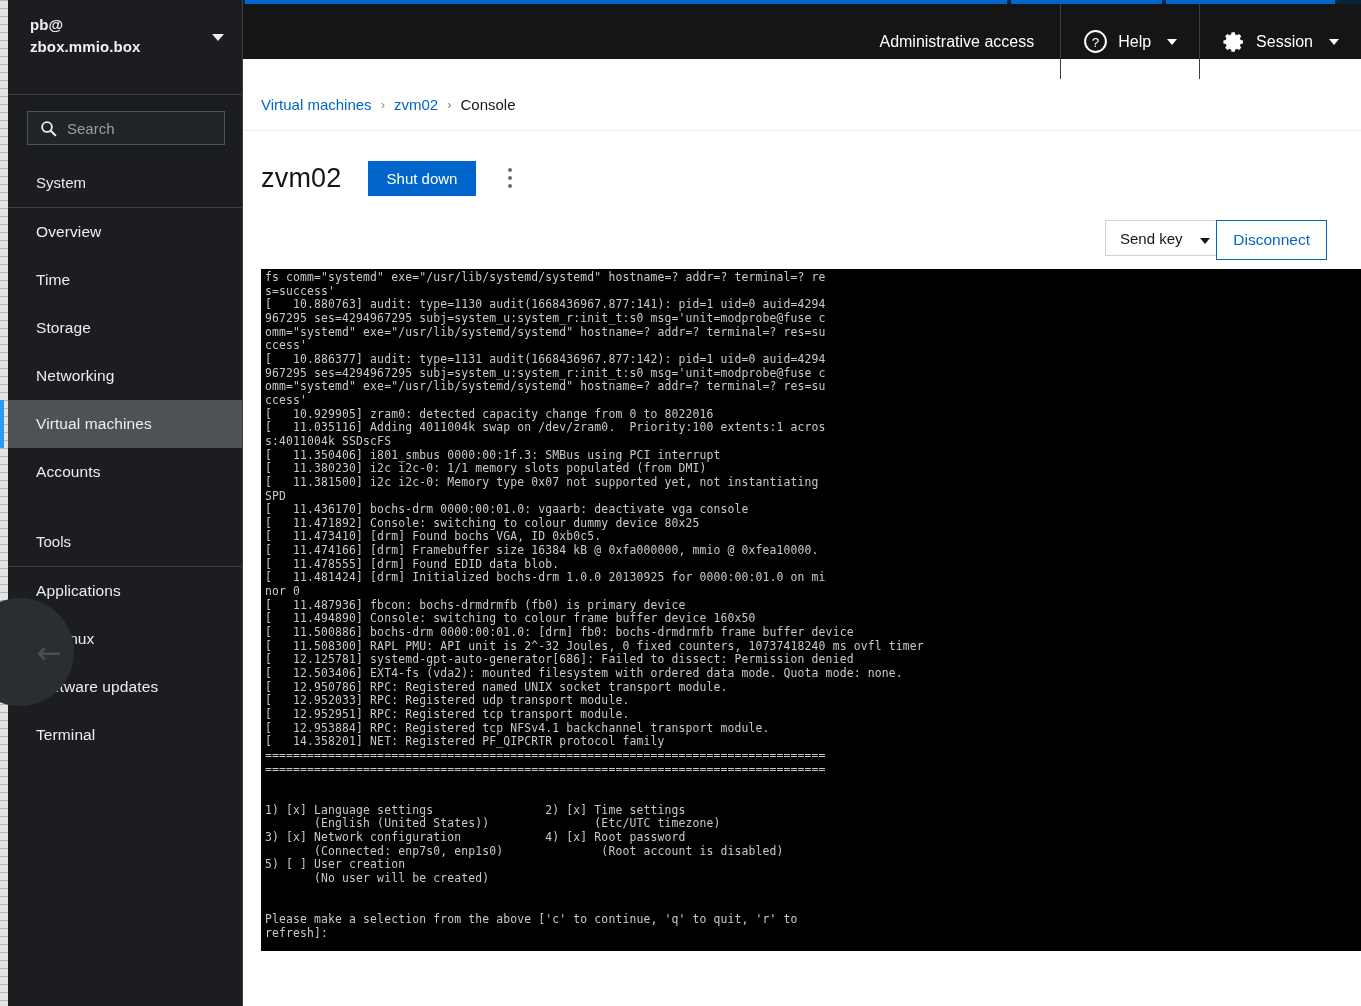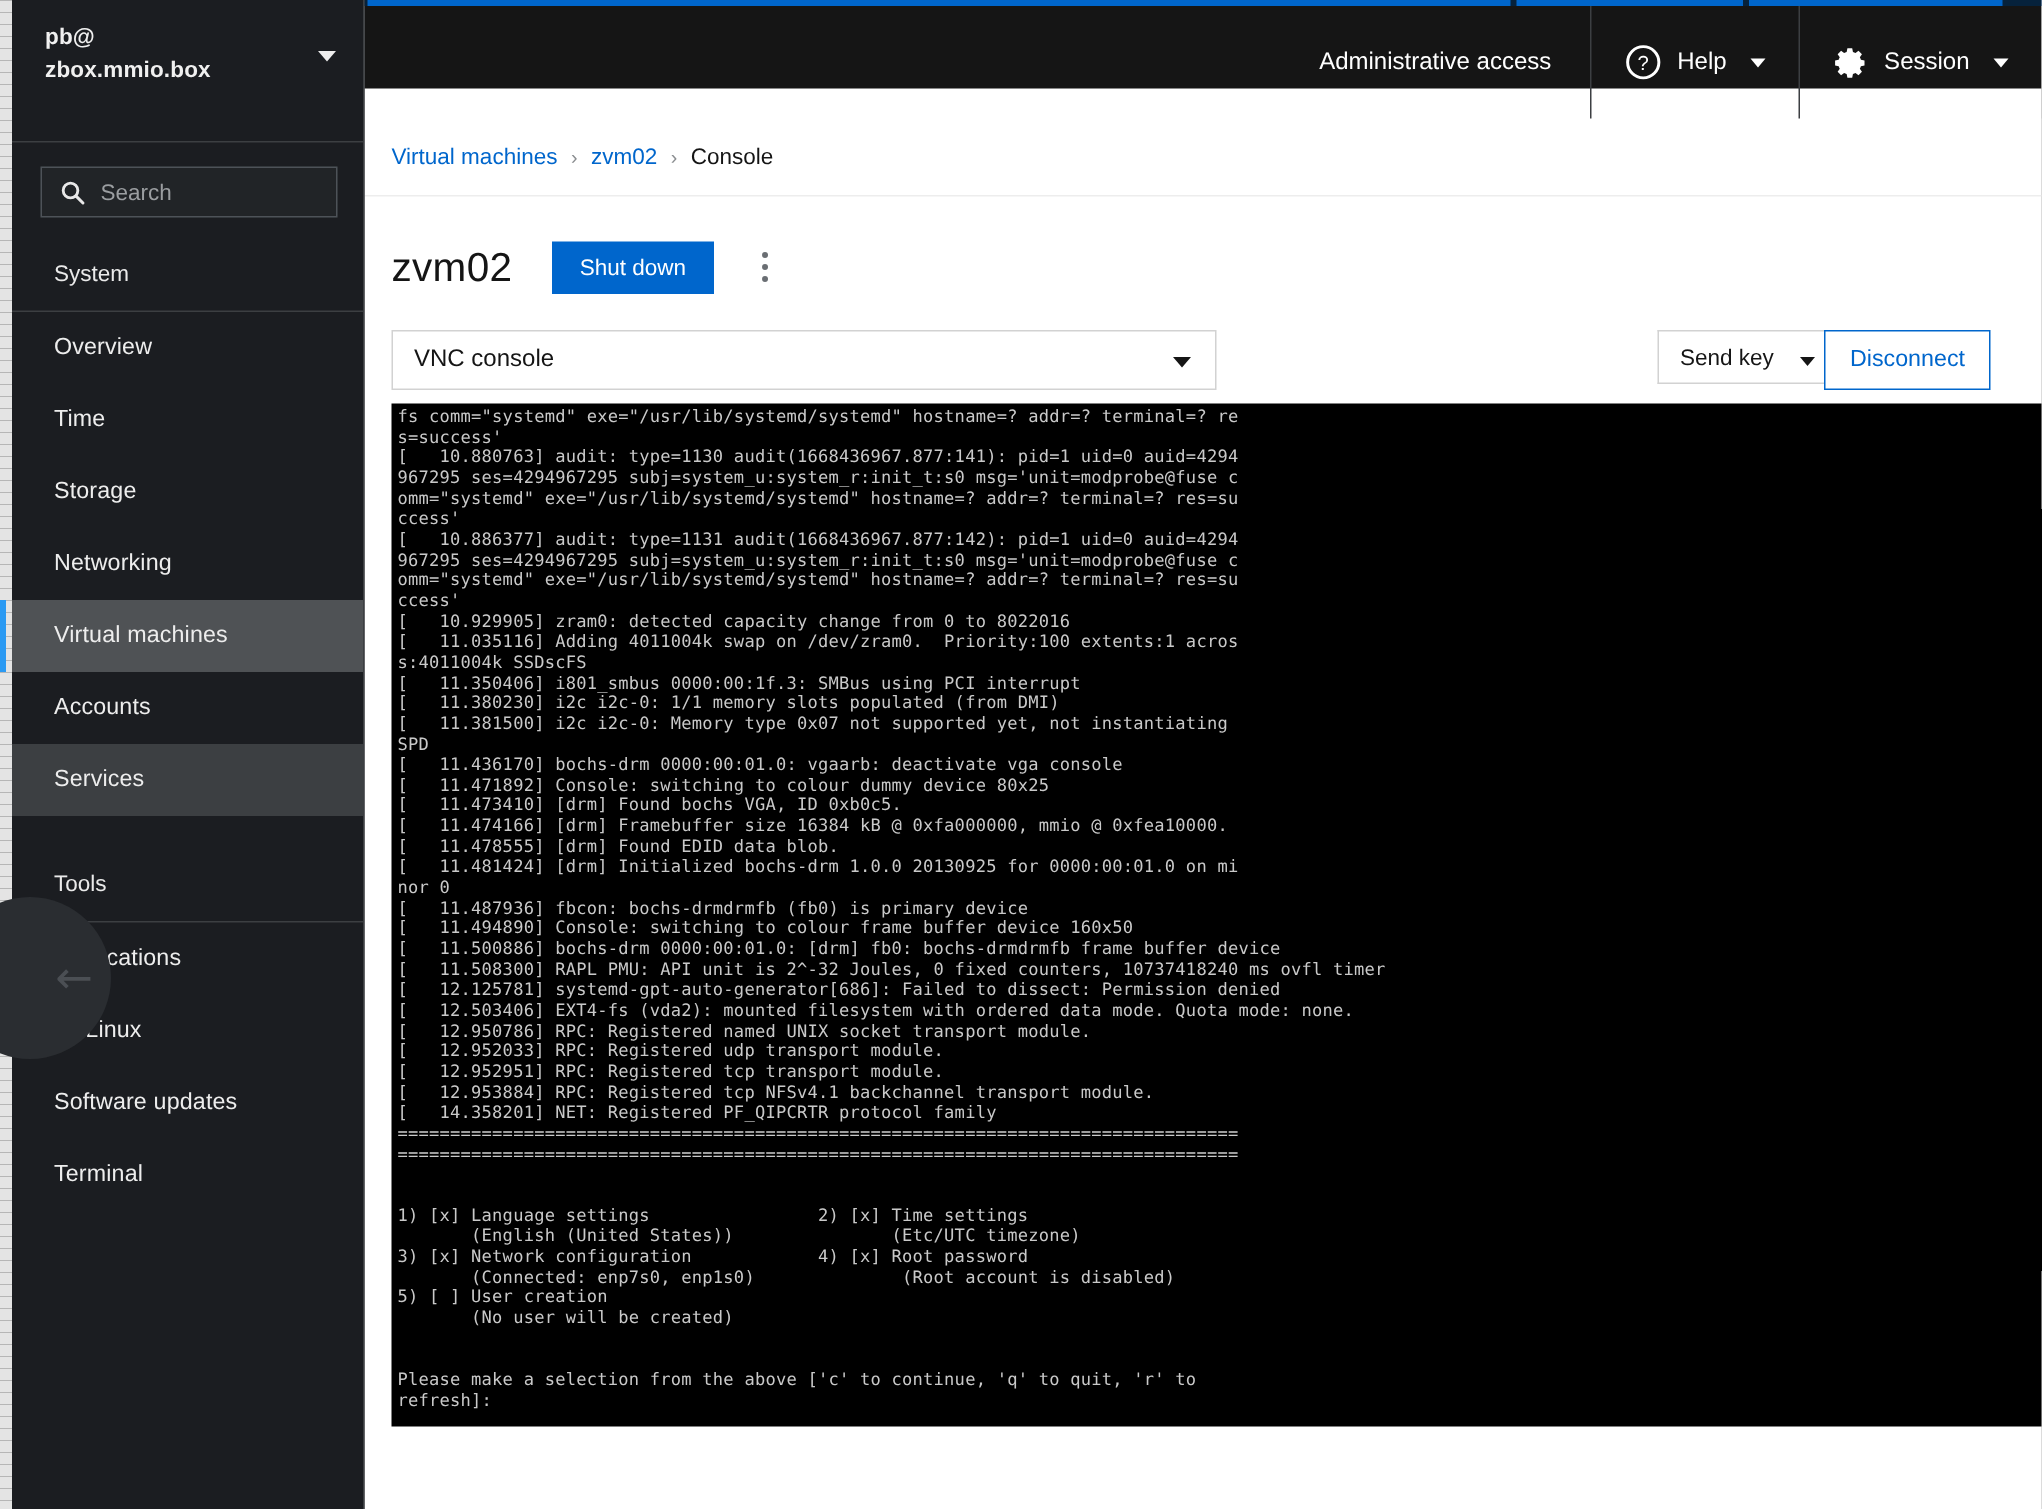--- a/index.html
+++ b/index.html
@@ -386,21 +386,20 @@
       </div>
     </div>
 
     <div class="nav-section-title">System</div>
     <div class="nav-item">Overview</div>
     <div class="nav-item">Time</div>
     <div class="nav-item">Storage</div>
     <div class="nav-item">Networking</div>
     <div class="nav-item active">Virtual machines</div>
     <div class="nav-item">Accounts</div>
-    <div class="nav-item hover">Services</div>
 
     <div class="nav-gap"></div>
 
     <div class="nav-section-title tools">Tools</div>
     <div class="nav-item">Applications</div>
     <div class="nav-item">SELinux</div>
     <div class="nav-item">Software updates</div>
     <div class="nav-item">Terminal</div>
 
     <div class="back-gesture">
@@ -455,24 +454,20 @@
       <h1 class="page-title">zvm02</h1>
       <button class="btn-primary">Shut down</button>
       <div class="kebab">
         <span></span>
           <span></span>
           <span></span>
       </div>
     </div>
 
     <div class="console-toolbar">
-      <div class="select-console">
-        <span>VNC console</span>
-        <span class="caret-dn"></span>
-      </div>
 
       <div class="sendkey">
         <span>Send key</span>
         <span class="caret-dn"></span>
       </div>
 
       <button class="btn-disconnect">Disconnect</button>
     </div>
 
     <div class="vnc">

